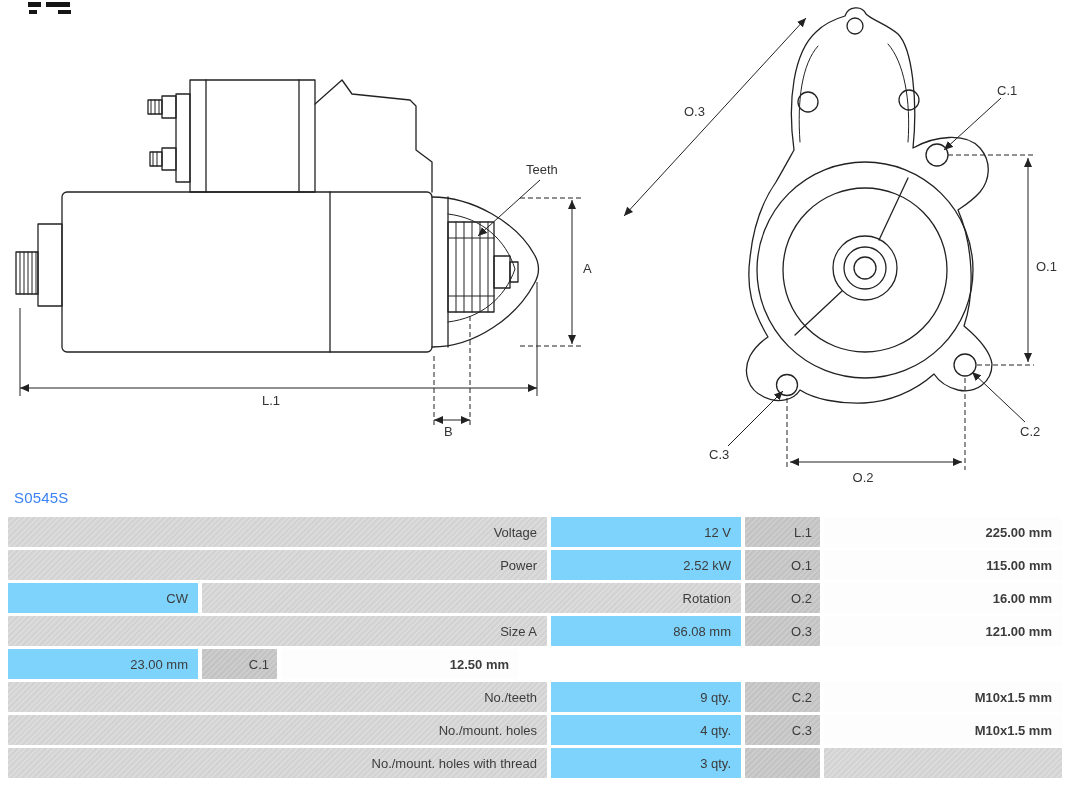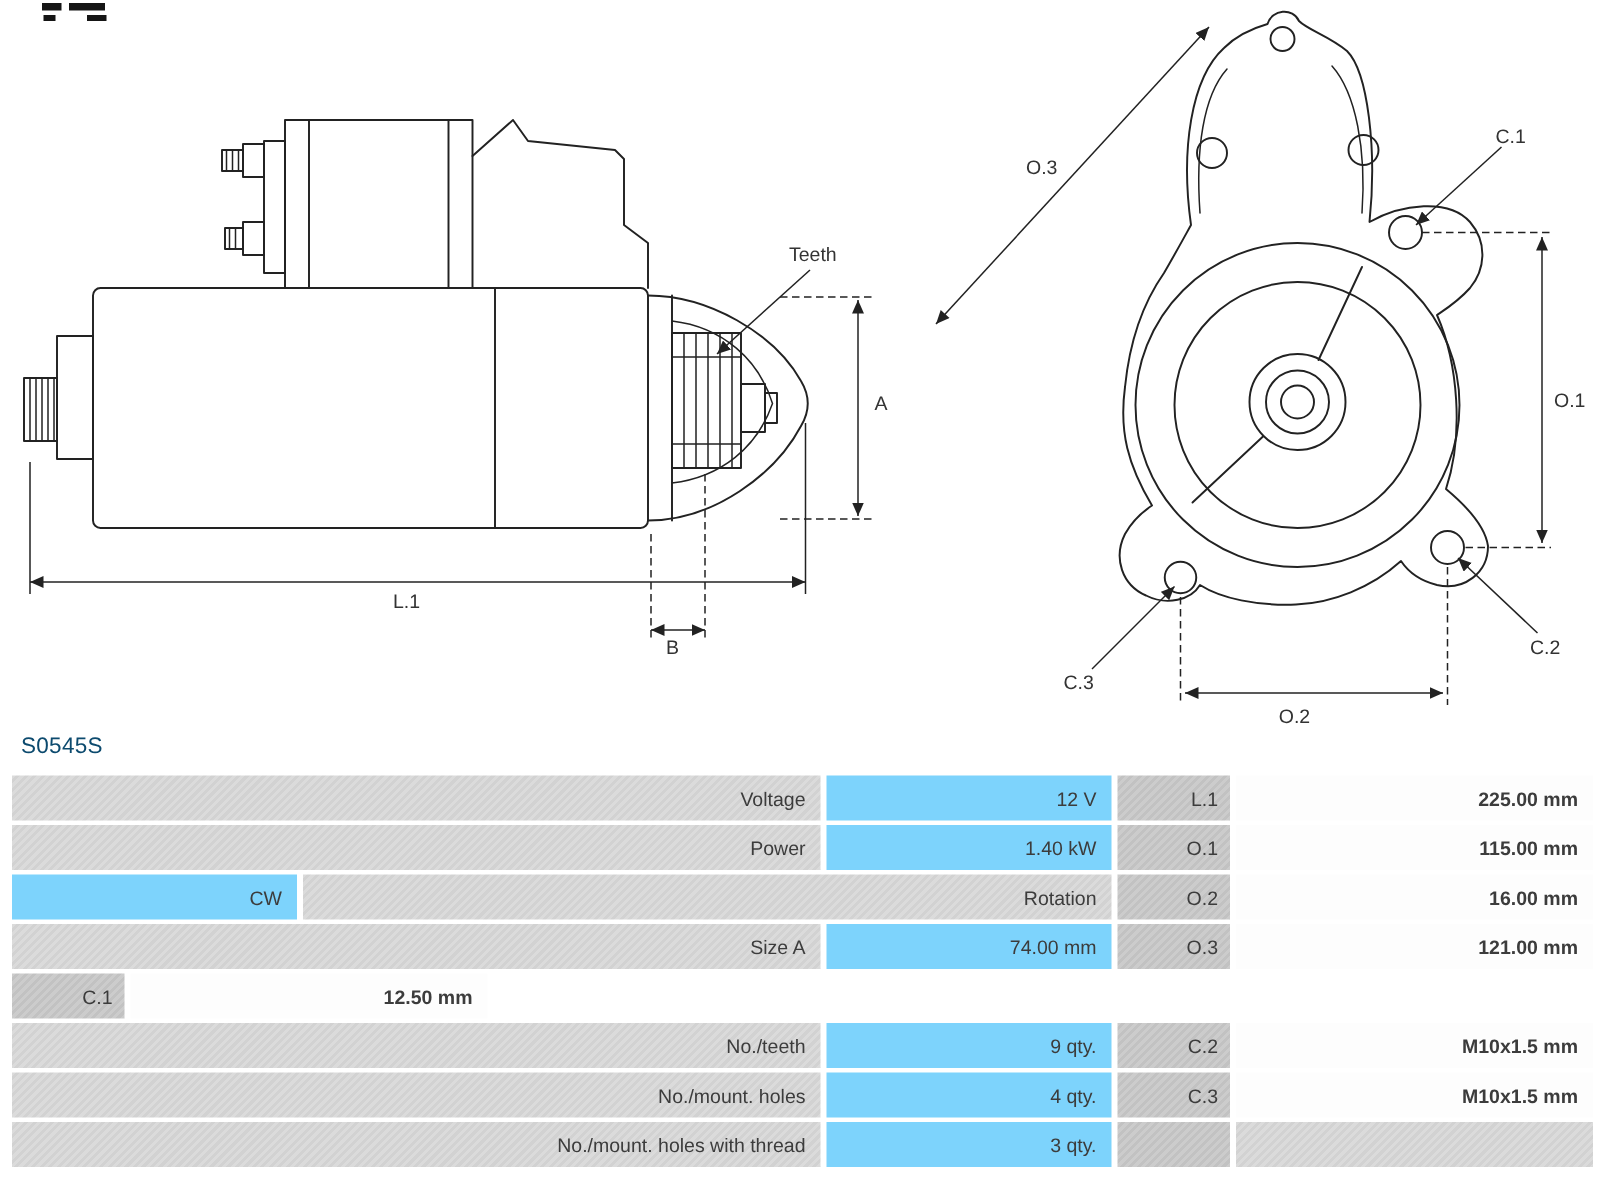--- a/index.html
+++ b/index.html
@@ -12,21 +12,21 @@
   }
   .drawing-svg { position: absolute; left: 0; top: 0; }
   svg text { font-family: "Liberation Sans", sans-serif; font-size: 13px; fill: #333; }
   .ln   { fill: none; stroke: #222; stroke-width: 1.3; stroke-linejoin: round; stroke-linecap: round; }
   .thin { fill: none; stroke: #222; stroke-width: 1; }
   .dim  { fill: none; stroke: #222; stroke-width: 1; }
   .dash { stroke-dasharray: 5 3; }
 
   .part-number {
     position: absolute; left: 14px; top: 489px;
-    font-size: 15px; color: #0c4a6e; letter-spacing: .2px;
+    font-size: 15px; color: #3b82f6; letter-spacing: .2px;
   }
 
   .spec-table {
     position: absolute; left: 8px; top: 517px; width: 1054px;
     display: flex; flex-direction: column; gap: 3px;
   }
   .spec-row { display: flex; gap: 4px; height: 30px; }
   .cell {
     display: flex; align-items: center; justify-content: flex-end;
     padding: 0 10px; font-size: 13px; color: #3c3c3c; white-space: nowrap;
@@ -164,40 +164,41 @@
 
   <div class="spec-row">
     <div class="cell c-label">Voltage</div>
     <div class="cell c-value">12 V</div>
     <div class="cell c-dim">L.1</div>
     <div class="cell c-dimval">225.00 mm</div>
   </div>
 
   <div class="spec-row">
     <div class="cell c-label">Power</div>
-    <div class="cell c-value">1.40 kW</div>
+    <div class="cell c-value">2.52 kW</div>
     <div class="cell c-dim">O.1</div>
     <div class="cell c-dimval">115.00 mm</div>
   </div>
 
   <div class="spec-row">
     <div class="cell c-value">CW</div>
     <div class="cell c-label">Rotation</div>
     <div class="cell c-dim">O.2</div>
     <div class="cell c-dimval">16.00 mm</div>
   </div>
 
   <div class="spec-row">
     <div class="cell c-label">Size A</div>
-    <div class="cell c-value">74.00 mm</div>
+    <div class="cell c-value">86.08 mm</div>
     <div class="cell c-dim">O.3</div>
     <div class="cell c-dimval">121.00 mm</div>
   </div>
 
   <div class="spec-row">
+    <div class="cell c-value">23.00 mm</div>
     <div class="cell c-dim">C.1</div>
     <div class="cell c-dimval">12.50 mm</div>
   </div>
 
   <div class="spec-row">
     <div class="cell c-label">No./teeth</div>
     <div class="cell c-value">9 qty.</div>
     <div class="cell c-dim">C.2</div>
     <div class="cell c-dimval">M10x1.5 mm</div>
   </div>

